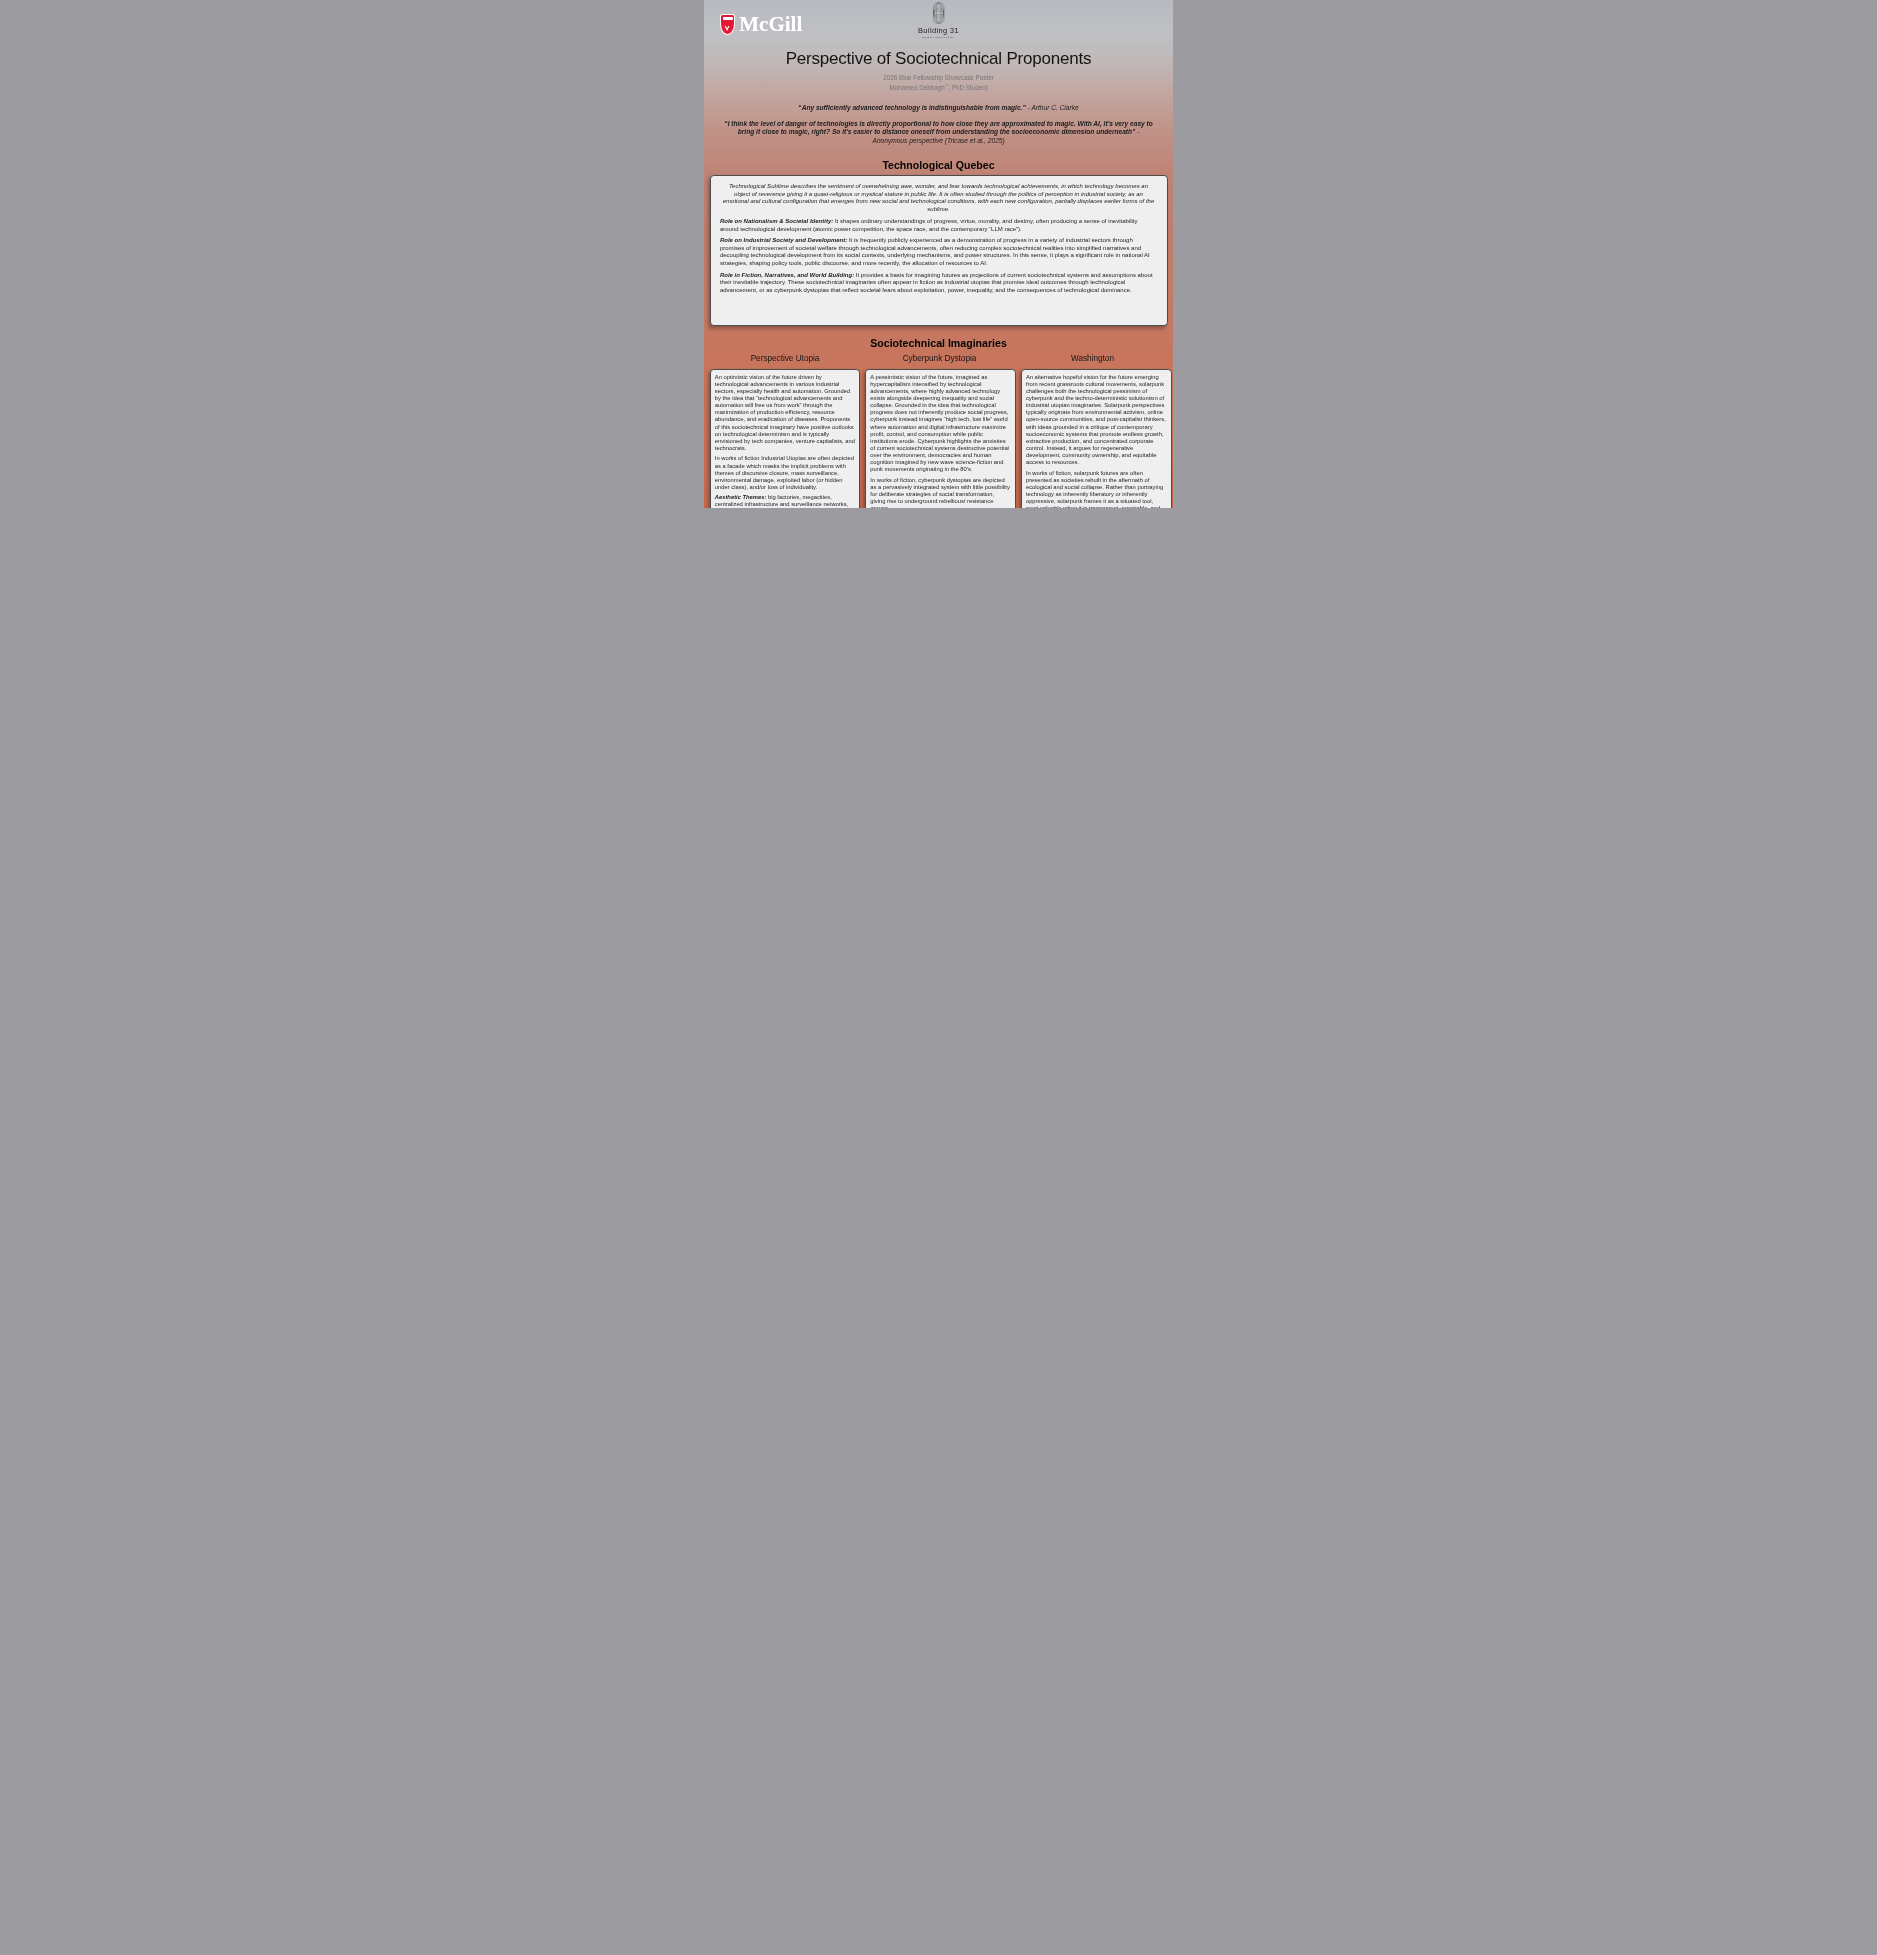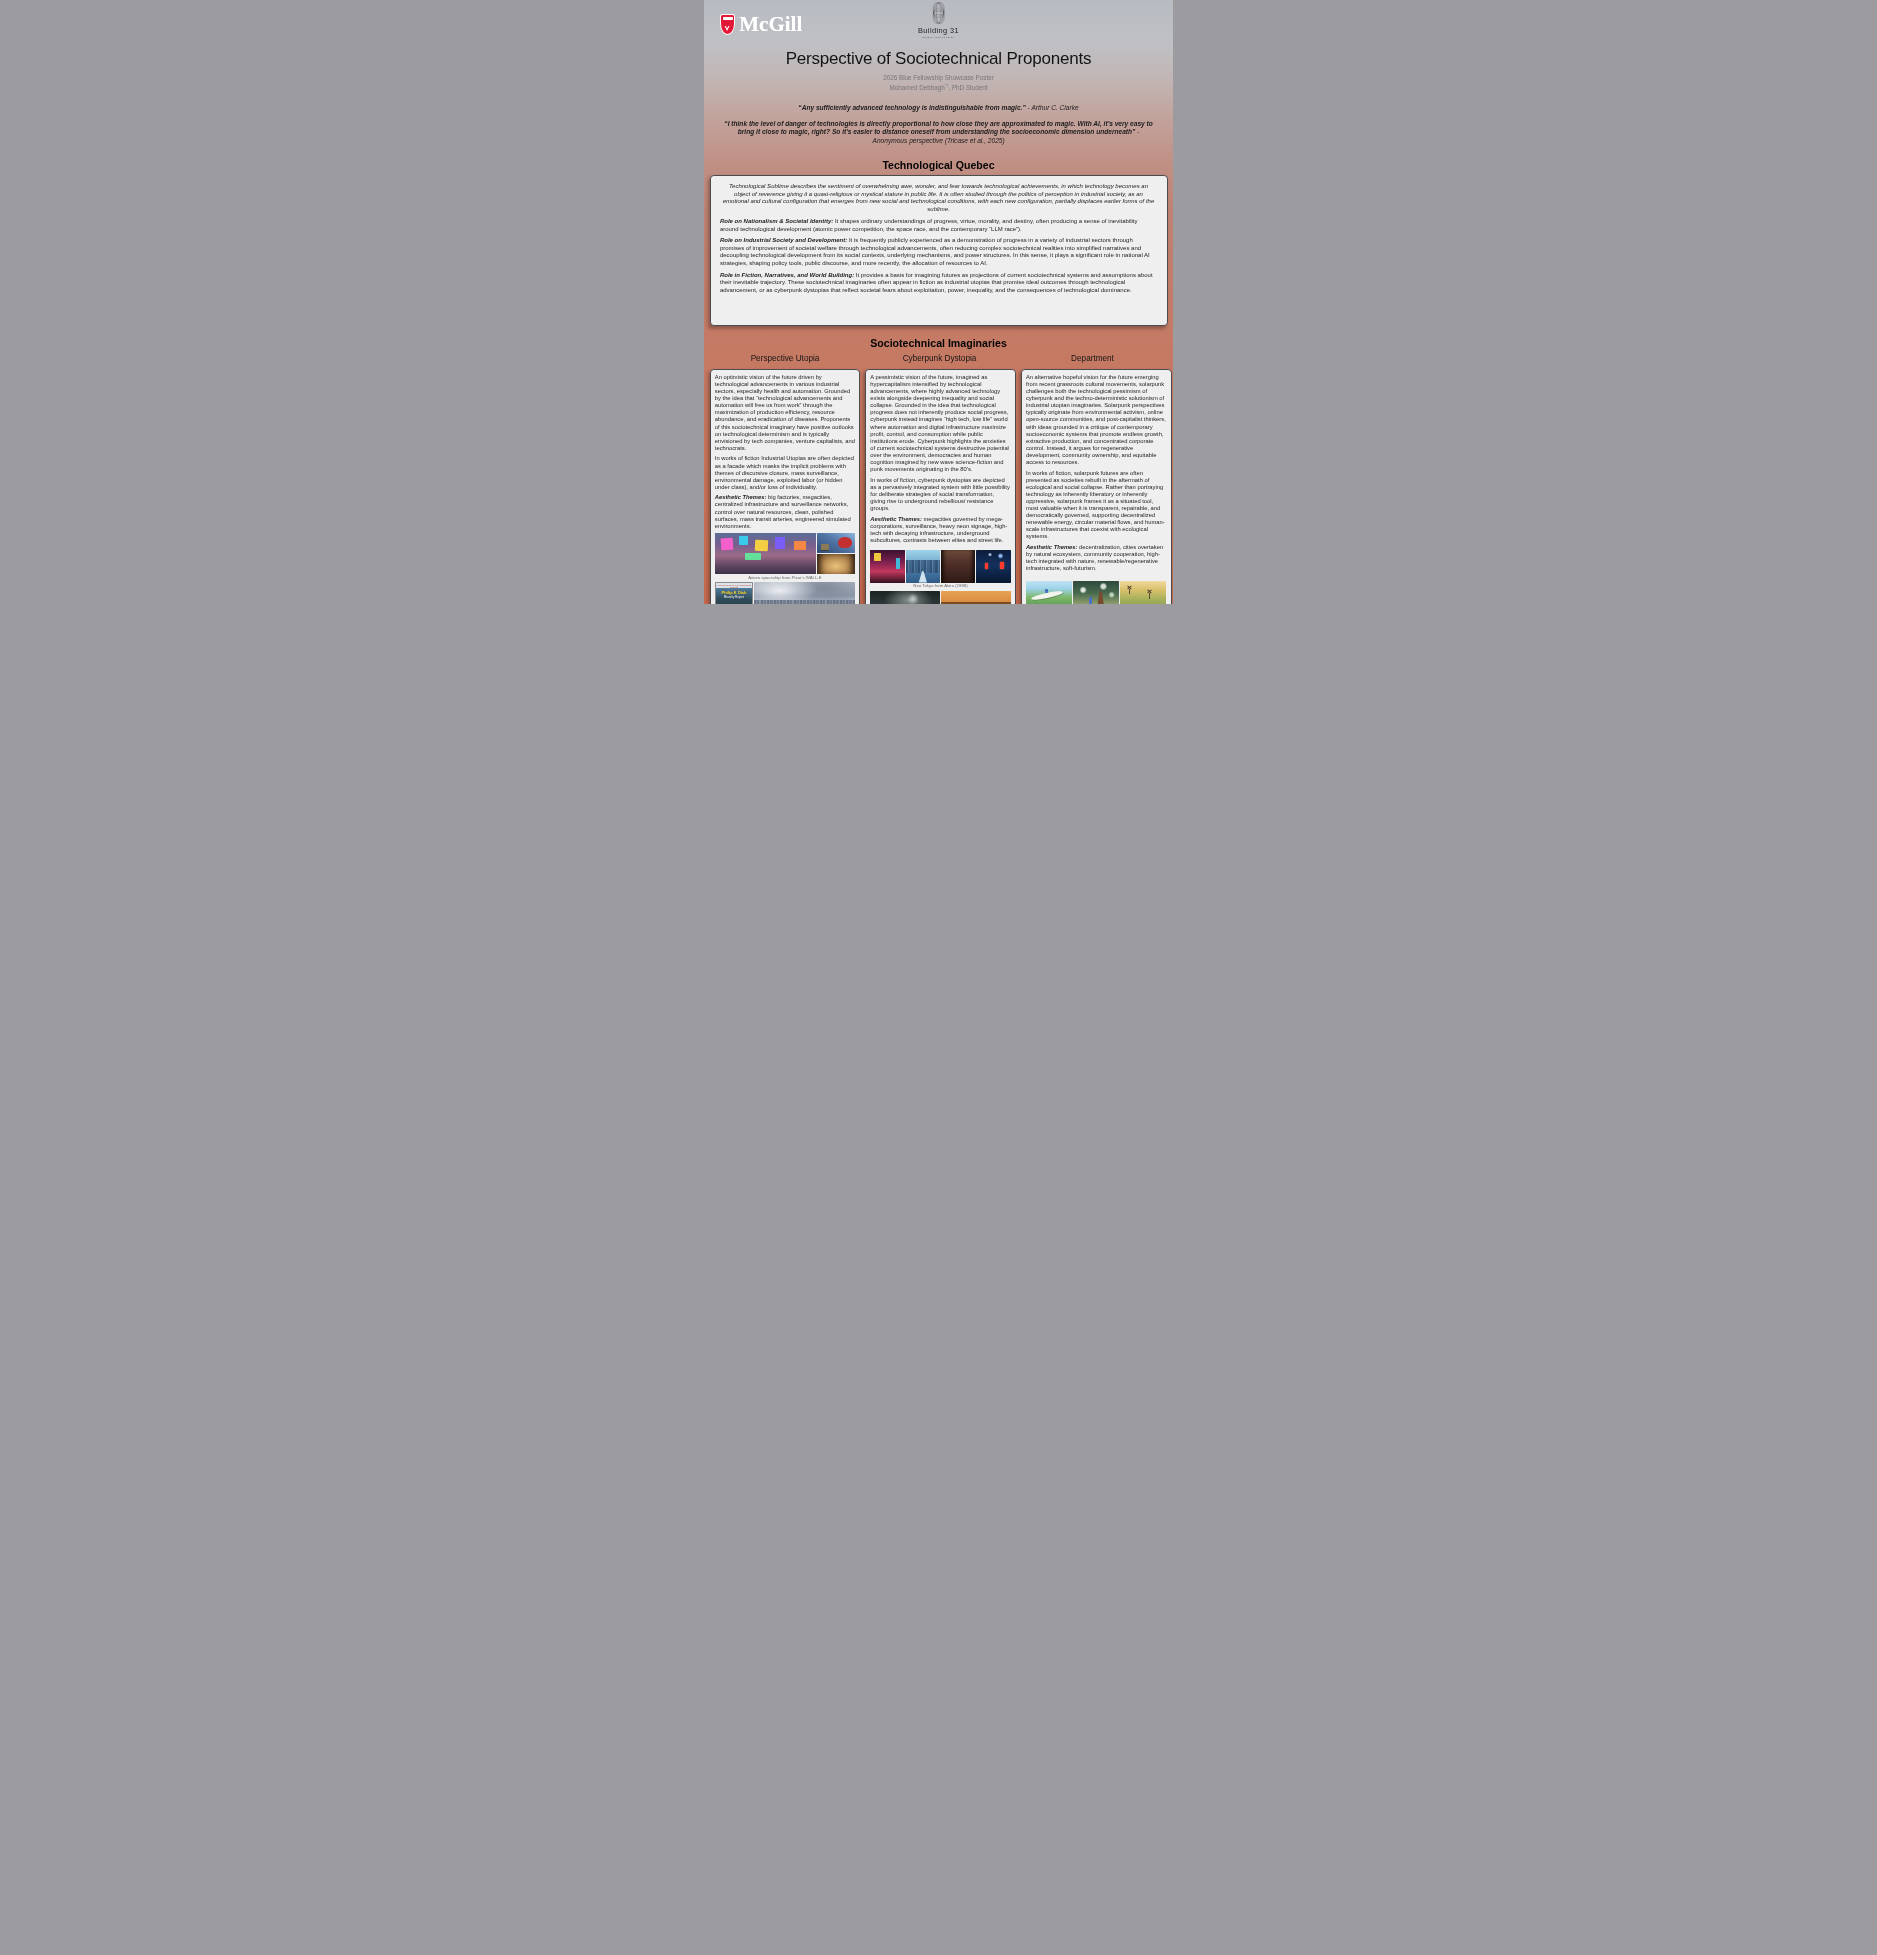--- a/index.html
+++ b/index.html
@@ -1,17 +1,17 @@
 <!DOCTYPE html>
 <html style="font-size:6.3px"><head>
 <meta charset="utf-8">
 <style>
   html,body{margin:0;padding:0;background:#9b9ba0;}
   .poster{
-    position:relative; width:469px; height:604px; margin:0 auto; overflow:hidden;
+    position:relative; width:469px; height:508px; margin:0 auto; overflow:hidden;
     font-family:"Liberation Sans", sans-serif; color:#1d1d1f;
     background:linear-gradient(180deg,
       #b7bbc1 0%, #bfc0c4 7%, #c1b6b5 13%, #c2a49e 19%, #c09287 26%,
       #bf8475 34%, #c27d6b 44%, #c57a64 58%, #c8745a 75%, #c96d51 92%, #c8694d 100%);
   }
   
   .mcgill-logo{position:absolute;left:16.4px;top:14px;display:flex;align-items:center;gap:3.9px;}
   .mcgill-shield{position:relative;width:13px;height:19px;background:#e31837;border:0.8px solid #fff;
     border-radius:3.1px 3.1px 50% 50% / 2.3px 2.3px 55% 55%;}
   .mcgill-shield::before{content:"";position:absolute;left:1.2px;right:1.2px;top:2.3px;height:3.1px;background:#fff;
@@ -186,21 +186,21 @@
     <p class="intro">Technological Sublime describes the sentiment of overwhelming awe, wonder, and fear towards technological achievements, in which technology becomes an object of reverence giving it a quasi-religious or mystical stature in public life. It is often studied through the politics of perception in industrial society, as an emotional and cultural configuration that emerges from new social and technological conditions, with each new configuration, partially displaces earlier forms of the sublime.</p>
     <p class="role"><span class="lead">Role on Nationalism &amp; Societal Identity:</span><span>  It shapes ordinary understandings of progress, virtue, morality, and destiny, often producing a sense of inevitability around technological development (atomic power competition, the space race, and the contemporary “LLM race”).</span></p>
     <p class="role"><span class="lead">Role on Industrial Society and Development:</span><span> It is frequently publicly experienced as a demonstration of progress in a variety of industrial sectors through promises of improvement of societal welfare through technological advancements, often reducing complex sociotechnical realities into simplified narratives and decoupling technological development from its social contexts, underlying mechanisms, and power structures. In this sense, it plays a significant role in national AI strategies, shaping policy tools, public discourse, and more recently, the allocation of resources to AI.</span></p>
     <p class="role"><span class="lead">Role in Fiction, Narratives, and World Building:</span><span> It provides a basis for imagining futures as projections of current sociotechnical systems and assumptions about their inevitable trajectory. These sociotechnical imaginaries often appear in fiction as industrial utopias that promise ideal outcomes through technological advancement, or as cyberpunk dystopias that reflect societal fears about exploitation, power, inequality, and the consequences of technological dominance.</span></p>
   </div>
 
   <h2 class="h2 h-imag">Sociotechnical Imaginaries</h2>
 
   <h3 class="col-title ct1">Perspective Utopia</h3>
   <h3 class="col-title ct2">Cyberpunk Dystopia</h3>
-  <h3 class="col-title ct3">Department</h3>
+  <h3 class="col-title ct3">Washington</h3>
 
   <div class="cols">
 
     <div class="panel col">
       <p class="cbody">An optimistic vision of the future driven by technological advancements in various industrial sectors, especially health and automation. Grounded by the idea that “technological advancements and automation will free us from work”  through the maximization of production efficiency, resource abundance, and eradication of diseases. Proponents of this sociotechnical imaginary have positive outlooks on technological determinism and is typically envisioned by tech companies, venture capitalists, and technocrats.</p>
       <p class="cbody">In works of fiction Industrial Utopias are often depicted as a facade which masks the implicit problems with themes of discursive closure, mass surveillance, environmental damage, exploited labor (or hidden under class), and/or loss of individuality.</p>
       <p class="cbody"><span class="lead">Aesthetic Themes:</span><span> big factories, megacities, centralized infrastructure and surveillance networks, control over natural resources, clean, polished surfaces, mass transit arteries, engineered simulated environments.</span></p>
 
       <div class="collage c1a">
         <div class="img walle-city">

